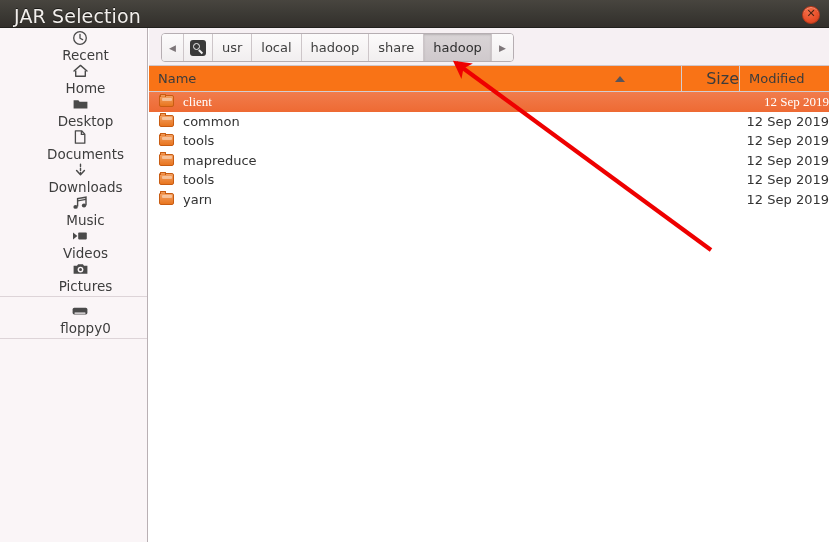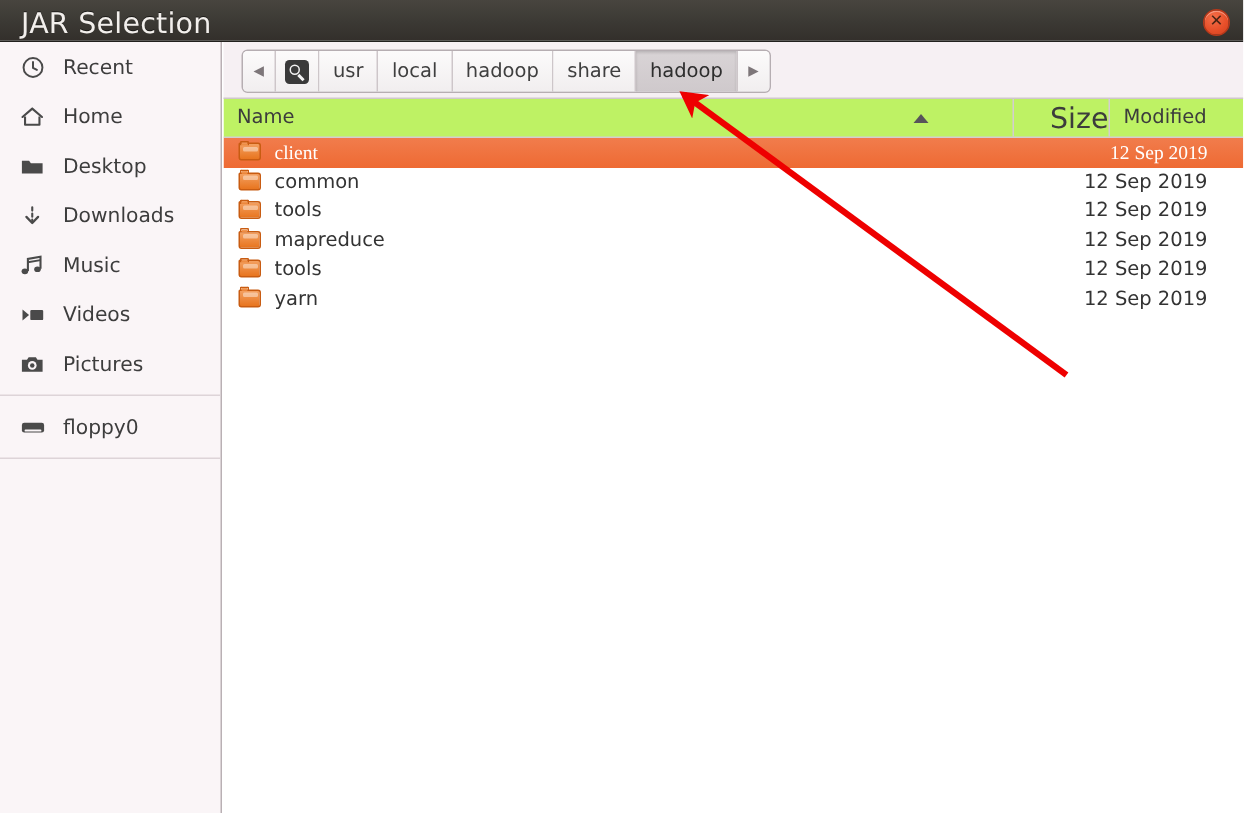--- a/index.html
+++ b/index.html
@@ -77,23 +77,24 @@
     background: #faf5f7;
     border-right: 1px solid #b9b0b4;
     box-sizing: border-box;
     overflow: hidden;
   }
   .side-item {
     position: relative;
     height: 33px;
     display: flex;
     align-items: center;
-    padding-left: 12px;
-    cursor: pointer;
-    box-sizing: border-box;
+    padding-left: 24px;
+    cursor: pointer;
+    box-sizing: border-box;
+    flex-direction: column;
   }
   .side-item .s-icon {
     width: 19px;
     height: 20px;
     margin-right: 11px;
     flex: 0 0 19px;
     display: flex;
     align-items: center;
     justify-content: center;
     color: #4a4a4a;
@@ -192,21 +193,21 @@
     left: 149px;
     top: 66px;
     width: 680px;
     height: 476px;
     background: #ffffff;
     overflow: hidden;
   }
   #list-header {
     position: relative;
     height: 26px;
-    background: #bef264;
+    background: #f97316;
     border-bottom: 1px solid #d3cdd0;
     display: flex;
     align-items: flex-end;
     box-sizing: border-box;
   }
   .col-name {
     position: relative;
     flex: 1 1 auto;
     padding-left: 9px;
     font-size: 13px;
@@ -223,21 +224,21 @@
     top: 50%;
     margin-top: -3px;
     width: 0; height: 0;
     border-left: 5px solid transparent;
     border-right: 5px solid transparent;
     border-bottom: 6px solid #58545a;
   }
   .col-size {
     flex: 0 0 48px;
     padding-left: 24px;
-    font-size: 19px;
+    font-size: 16px;
     color: #3c3c3c;
     border-left: 1px solid #d3cdd0;
     height: 100%;
     display: flex;
     align-items: center;
     box-sizing: border-box;
     cursor: pointer;
     margin-left: 44px;
   }
   .col-mod {
@@ -317,21 +318,21 @@
     color: #333333;
     text-align: right;
     padding-right: 4px;
     box-sizing: border-box;
   }
   .file-row .f-mod {
     flex: 0 0 92px;
     font-size: 13px;
     color: #333333;
     text-align: right;
-    padding-right: 24px;
+    padding-right: 0;
     box-sizing: border-box;
     white-space: nowrap;
   }
   .file-row.selected .f-mod,
   .file-row.selected .f-size { color: #ffffff; }
 
   
   #annotation {
     position: absolute;
     left: 0; top: 0;
@@ -376,20 +377,29 @@
 
     <div class="side-item">
       <span class="s-icon">
         <svg width="17" height="16" viewBox="0 0 17 16">
           <path d="M1.6 4.2 L6.4 4.2 L7.6 5.8 L15.4 5.8 L15.4 12.6 L1.6 12.6 Z" fill="#4a4a4a"></path>
         </svg>
       </span>
       <span class="s-label">Desktop</span>
     </div>
 
+    <div class="side-item">
+      <span class="s-icon">
+        <svg width="14" height="16" viewBox="0 0 14 16">
+          <path d="M2.4 1.8 L8.6 1.8 L11.8 5.1 L11.8 14.2 L2.4 14.2 Z" fill="none" stroke="#4a4a4a" stroke-width="1.3" stroke-linejoin="round"></path>
+          <path d="M8.4 2.0 L8.4 5.3 L11.7 5.3" fill="none" stroke="#4a4a4a" stroke-width="1.3"></path>
+        </svg>
+      </span>
+      <span class="s-label">Documents</span>
+    </div>
 
     <div class="side-item">
       <span class="s-icon">
         <svg width="15" height="16" viewBox="0 0 15 16">
           <path d="M7.5 2.2 L7.5 11.4" fill="none" stroke="#4a4a4a" stroke-width="1.4" stroke-linecap="round" stroke-dasharray="2.2 1.9"></path>
           <path d="M3.6 8.6 L7.5 12.7 L11.4 8.6" fill="none" stroke="#4a4a4a" stroke-width="1.5" stroke-linecap="round" stroke-linejoin="round"></path>
         </svg>
       </span>
       <span class="s-label">Downloads</span>
     </div>

